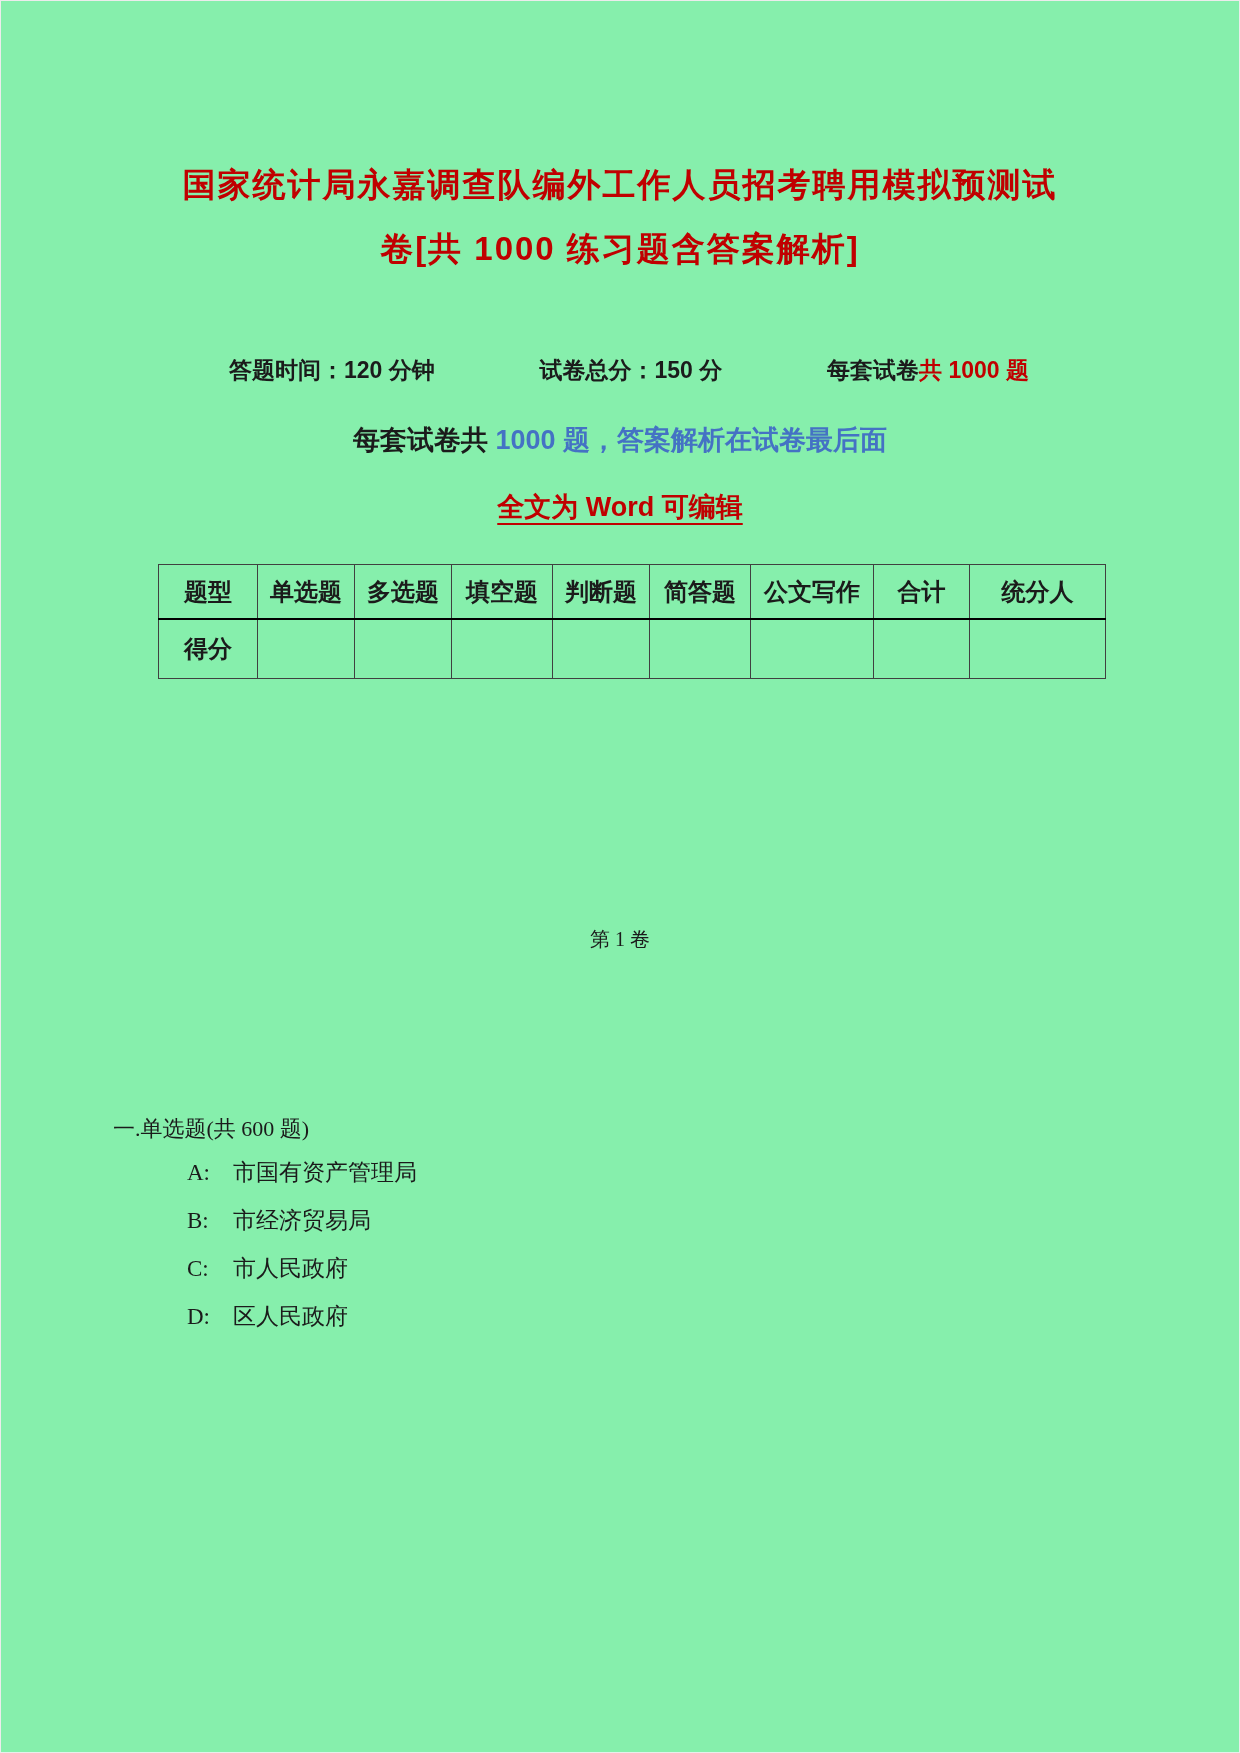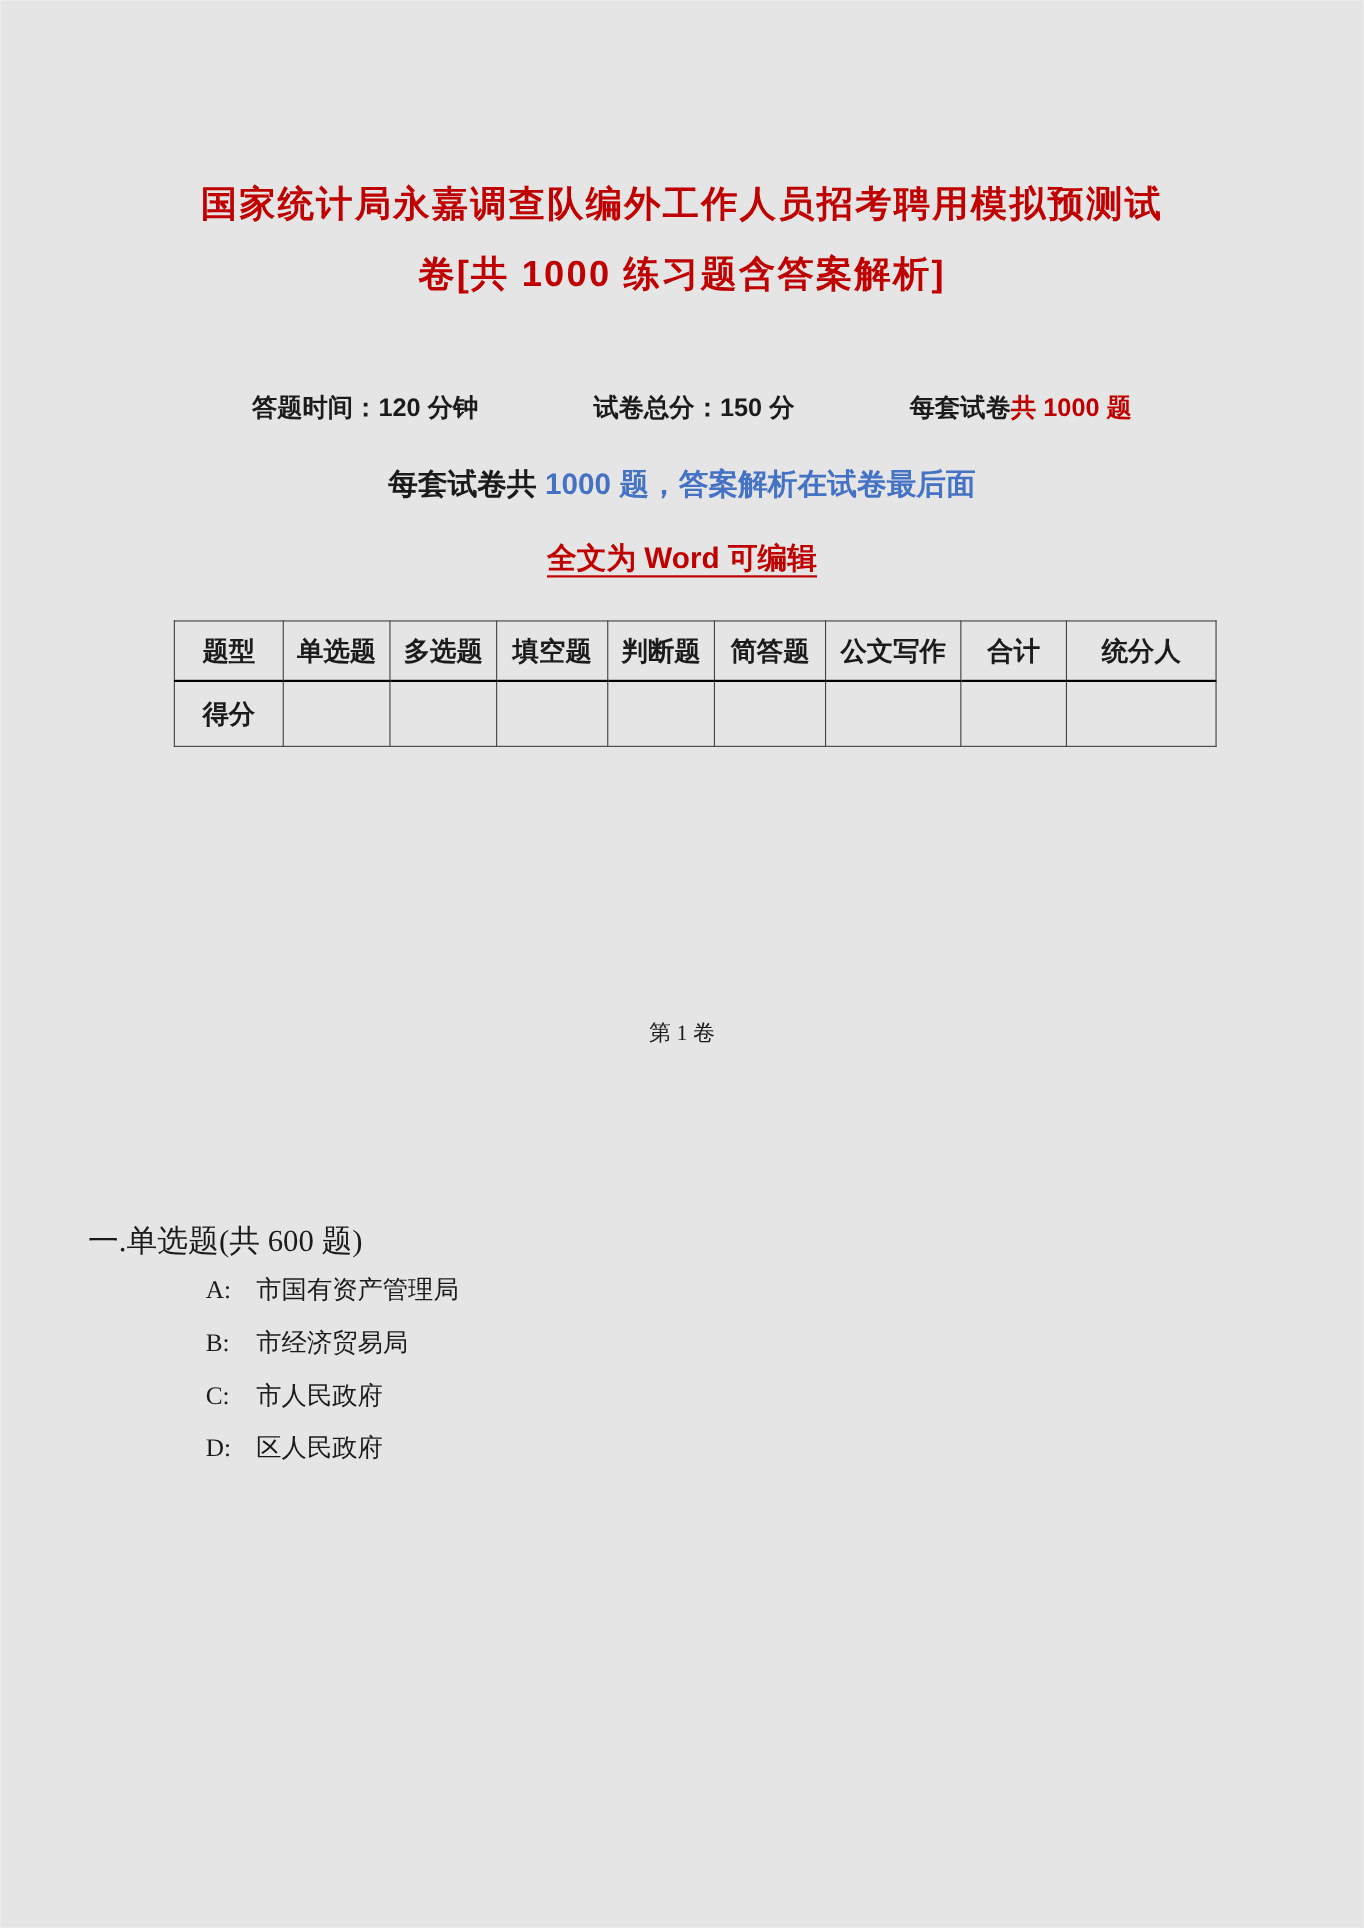--- a/index.html
+++ b/index.html
@@ -1,20 +1,20 @@
 <!DOCTYPE html>
 <html><head>
 <meta charset="utf-8">
 <style>
   html,body { margin:0; padding:0; background:#ffffff; }
   .page {
     position:relative;
     width:1240px; height:1753px;
     margin:0 auto;
-    background:#e5e5e5;
+    background:#86efac;
     border:1px solid #ececec;
     box-sizing:border-box;
     overflow:hidden;
     color:#1b1b1b;
     font-family:"Liberation Serif","DejaVu Serif",serif;
   }
 
   
   .doc-title {
     margin:152px auto 0;
@@ -97,22 +97,22 @@
   .col-6 {width:122px;} .col-7 {width:95px;} .col-8 {width:135px;}
 
   
   .volume-heading {
     margin-top:240px;
     text-align:center;
     font-size:20px;
     line-height:40px;
   }
   .section-heading {
-    margin:150px 0 0 79px;
-    font-size:28px;
+    margin:150px 0 0 112px;
+    font-size:22px;
     line-height:40px;
     font-family:Liberation Serif, serif;
   }
   .question-text {
     margin:82px 0 0 186px;
     width:874px;
     font-size:23px;
     line-height:48px;
     text-align:justify;
   }

